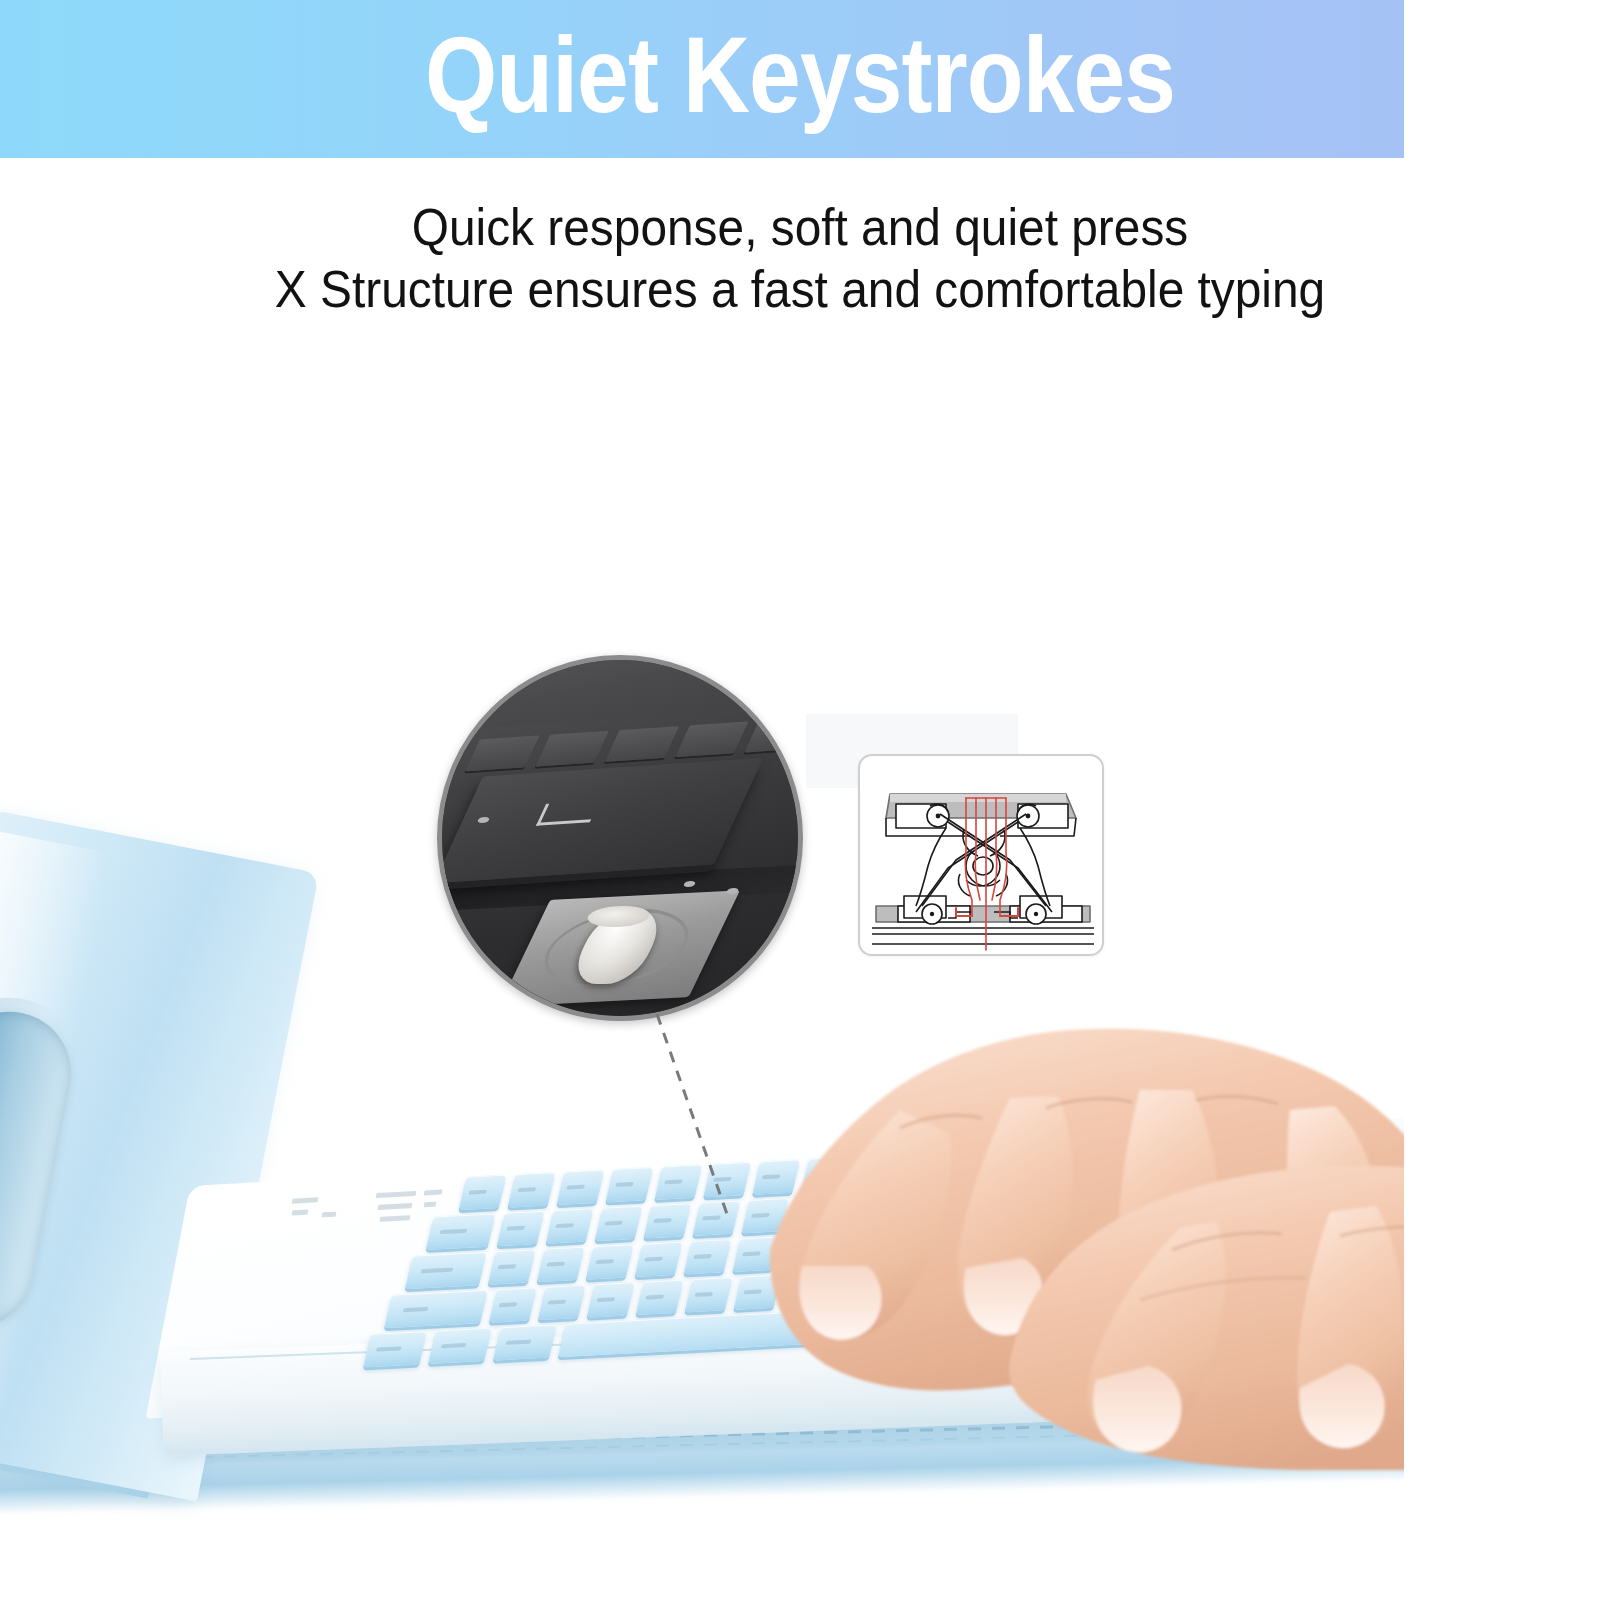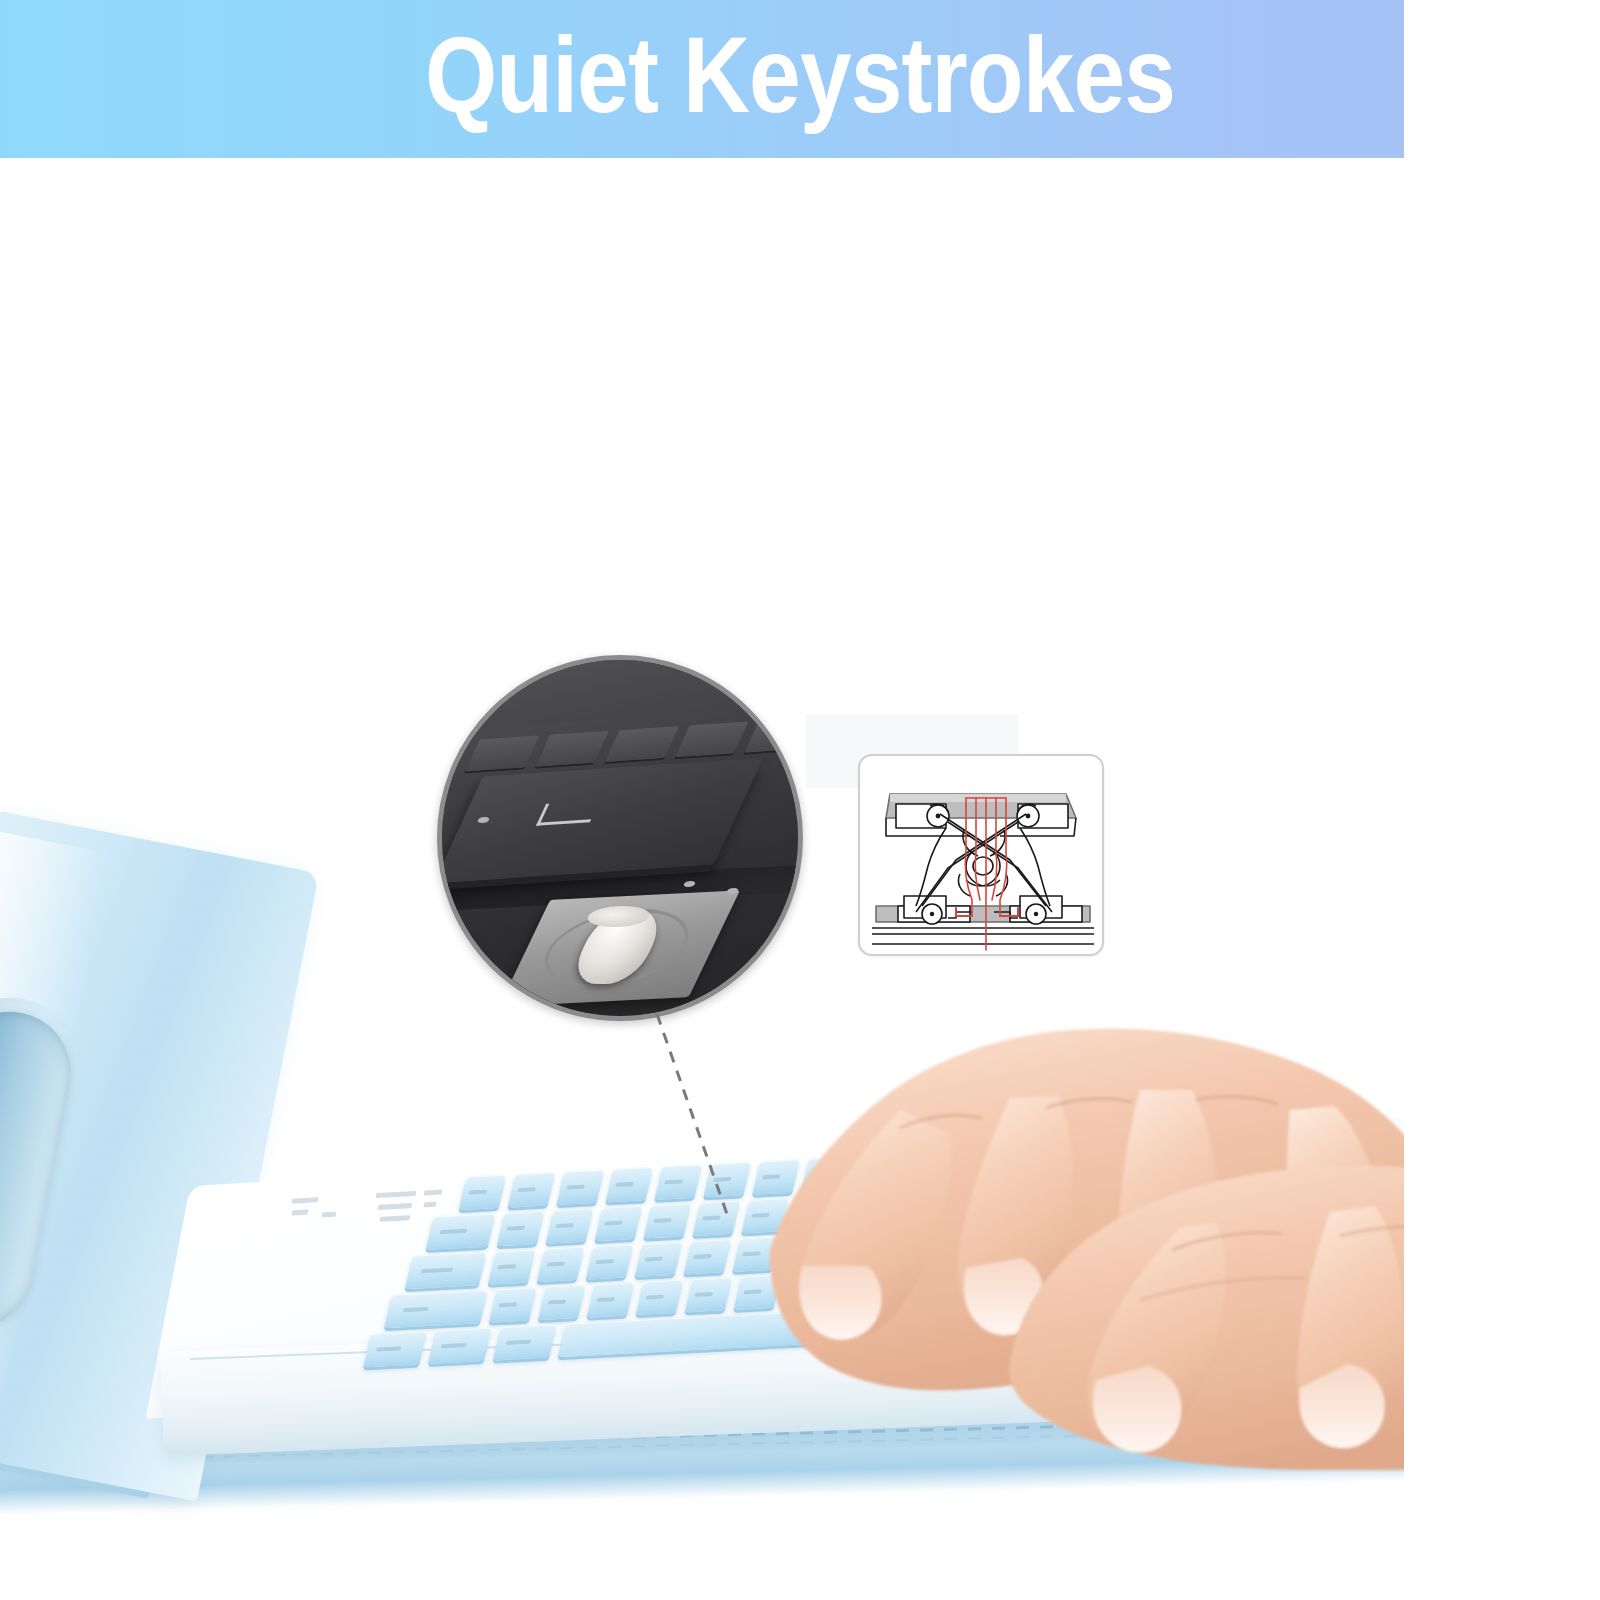--- a/index.html
+++ b/index.html
@@ -570,18 +570,22 @@
         </g>
       </svg>
     </div>
 
   </div>
 
   <div id="header-band">
     <div id="page-title">Quiet Keystrokes</div>
   </div>
 
+  <div id="subtitle">
+    <span class="sline">Quick response, soft and quiet press</span>
+    <span class="sline">X Structure ensures a fast and comfortable typing</span>
+  </div>
 
   <span class="sr">Hands typing on a light blue scissor-switch tablet keyboard in a blue folio case</span>
   <span class="sr">Key cap removed showing rubber dome and scissor mechanism</span>
   <span class="sr">X Structure scissor switch cross-section</span>
 
 </div>
 
 </body></html>

